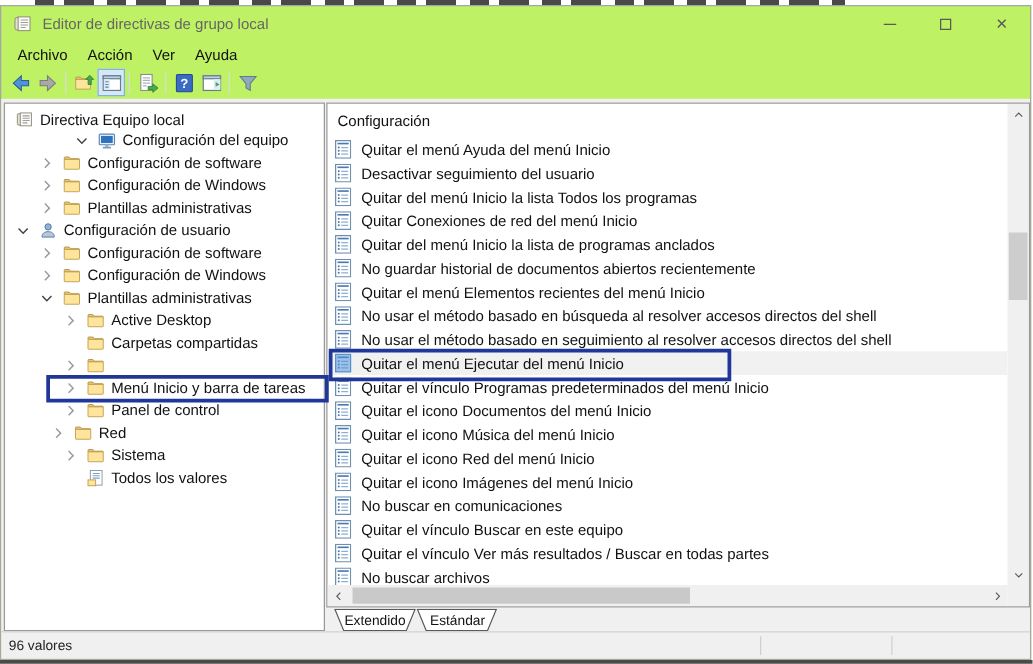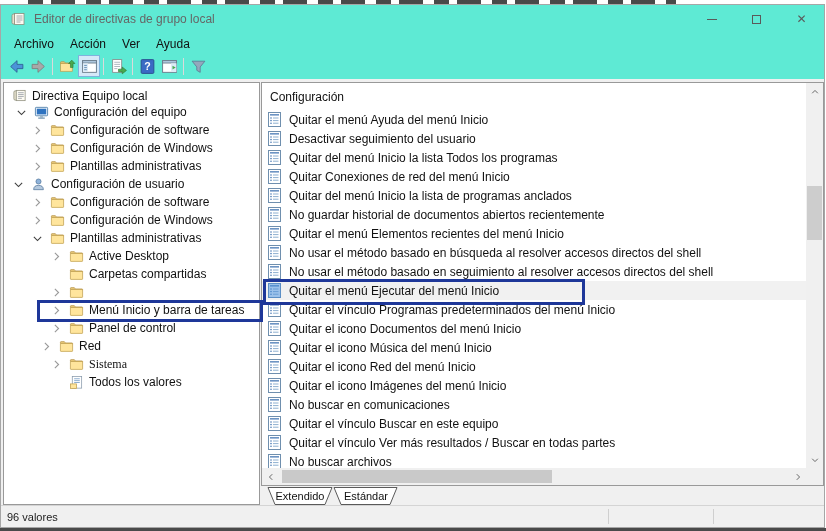--- a/index.html
+++ b/index.html
@@ -5,21 +5,21 @@
   *{box-sizing:border-box;margin:0;padding:0}
   html,body{width:826px;height:531px;overflow:hidden;background:#fff;
     font-family:"Liberation Sans",sans-serif}
   .defs{position:absolute;width:0;height:0;overflow:hidden}
 
   .top-strip{position:absolute;left:28px;top:0;width:648px;height:4px;opacity:.88;
     background:repeating-linear-gradient(90deg,#303030 0 15px,transparent 15px 23px,#303030 23px 47px,transparent 47px 58px)}
   .bottom-strip{position:absolute;left:0;top:528px;width:826px;height:3px;background:#4a4a4a}
   .red-sliver{position:absolute;left:0;top:247px;width:2px;height:14px;background:#6d2737}
 
-  .window{position:absolute;left:0;top:4px;width:825px;height:524px;border:1px solid #a6a6a6;background:#5eead4}
+  .window{position:absolute;left:0;top:4px;width:825px;height:524px;border:1px solid #a6a6a6;background:#bef264}
   .titlebar{height:28px;position:relative;display:flex;align-items:center}
   .app-icon{width:16px;height:16px;margin-left:9px}
   .title{margin-left:8px;font-size:12px;color:#666}
   .controls{position:absolute;top:0;right:0;height:100%;display:flex}
   .wbtn{width:45px;display:flex;align-items:center;justify-content:center}
   .glyph-min{width:10px;height:1px;background:#5a5a5a}
   .glyph-max{width:9px;height:9px;border:1px solid #5a5a5a}
   .glyph-close{font-size:12px;line-height:1;color:#5a5a5a}
 
   .menubar{height:20px;display:flex;align-items:flex-end;padding-left:5px;font-size:12px;color:#111}
@@ -232,21 +232,21 @@
 
   <div class="main">
     <div class="tree-pane">
       <div>
           <div class="trow" style="padding-left: 8px; align-items: flex-end;">
             <svg class="ticon" viewBox="0 0 16 16">
               <use href="#sym-gpedit-scroll"></use>
             </svg>
             <span class="tlabel">Directiva Equipo local</span>
           </div>
-          <div class="trow" style="padding-left: 11px;">
+          <div class="trow" style="padding-left: 22px; margin-left: 33px;">
             <svg class="chev down" viewBox="0 0 16 16">
               <use href="#sym-chev"></use>
             </svg>
             <svg class="ticon" viewBox="0 0 16 16">
               <use href="#sym-computer"></use>
             </svg>
             <span class="tlabel">Configuración del equipo</span>
           </div>
           <div class="trow" style="padding-left: 27px;">
             <svg class="chev right" viewBox="0 0 16 16">
@@ -355,21 +355,21 @@
           </div>
           <div class="trow" style="padding-left: 36px;">
             <svg class="chev right" viewBox="0 0 16 16">
               <use href="#sym-chev"></use>
             </svg>
             <svg class="ticon" viewBox="0 0 16 16">
               <use href="#sym-folder"></use>
             </svg>
             <span class="tlabel">Red</span>
           </div>
-          <div class="trow" style="padding-left: 46px; font-family: Liberation Serif, serif;">
+          <div class="trow" style="padding-left: 46px;">
             <svg class="chev right" viewBox="0 0 16 16">
               <use href="#sym-chev"></use>
             </svg>
             <svg class="ticon" viewBox="0 0 16 16">
               <use href="#sym-folder"></use>
             </svg>
             <span class="tlabel">Sistema</span>
           </div>
           <div class="trow" style="padding-left: 46px;">
             <span class="chev-spacer"></span>

